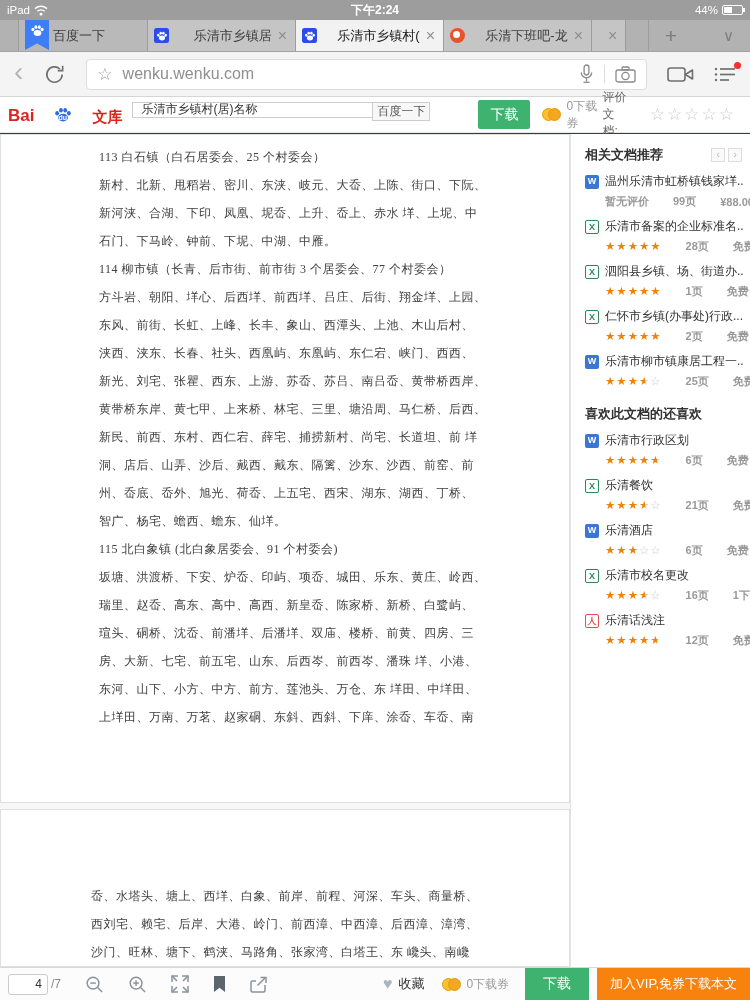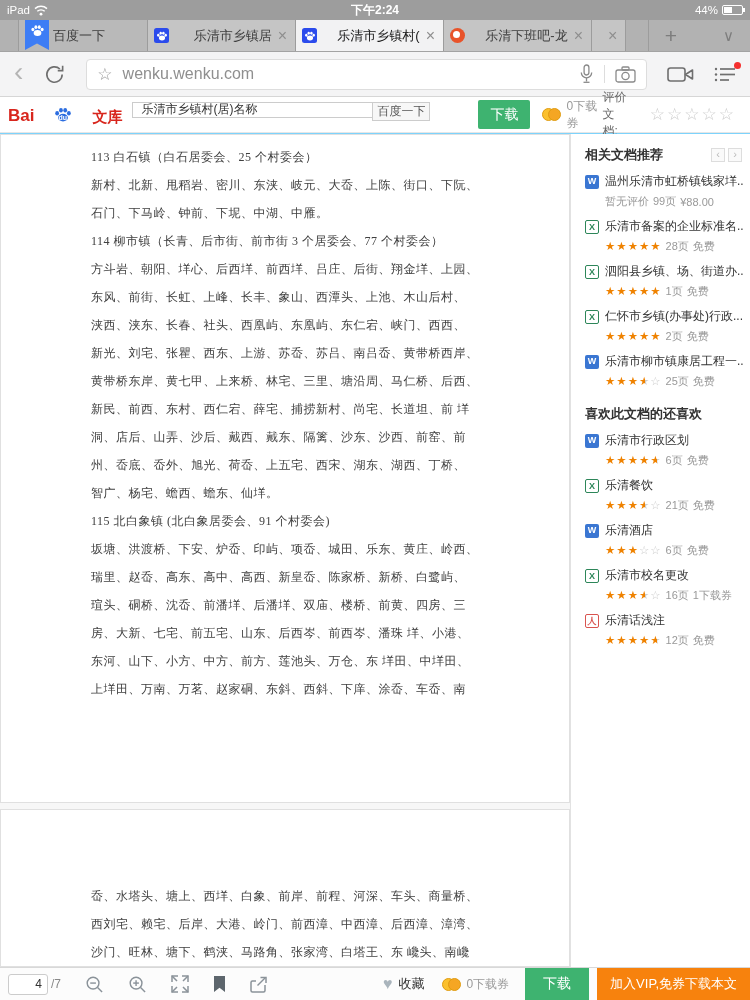--- a/index.html
+++ b/index.html
@@ -1,18 +1,18 @@
 <!DOCTYPE html>
 <html><head>
 <meta charset="utf-8">
 <style>
   *{margin:0;padding:0;box-sizing:border-box;}
   html,body{width:750px;height:1000px;}
   body{font-family:"Liberation Sans","DejaVu Sans",sans-serif;background:#fff;}
-  .screen{position:relative;width:750px;height:1000px;overflow:hidden;background:#7dd3fc;}
+  .screen{position:relative;width:750px;height:1000px;overflow:hidden;background:#0c4a6e;}
 
   
   .status-bar{position:relative;height:20px;background:#9d9d9d;color:#fff;display:flex;align-items:center;justify-content:space-between;padding:0 7px;font-size:11.5px;}
   .sb-left{display:flex;align-items:center;gap:4px;z-index:2;}
   .sb-time{position:absolute;left:0;right:0;text-align:center;font-weight:bold;font-size:12px;}
   .sb-right{display:flex;align-items:center;gap:4px;z-index:2;}
   .batt{position:relative;width:21px;height:10px;border:1px solid #fff;border-radius:2px;display:inline-block;}
   .batt::after{content:'';position:absolute;right:-3px;top:2px;width:2px;height:4px;background:#fff;}
   .batt-fill{position:absolute;left:1px;top:1px;bottom:1px;background:#fff;}
 
@@ -63,41 +63,41 @@
   .coins i:last-child{left:6px;top:1px;background:#f5a623;}
   .ticket-txt{color:#999;font-size:12px;margin-left:4px;}
   .rate-wrap{margin-left:auto;display:flex;align-items:center;margin-right:6px;gap:16px;}
   .rate-label{color:#666;font-size:12px;margin-right:4px;}
   .rate-stars{color:#ccc;font-size:17px;letter-spacing:2px;line-height:1;}
 
   
   .content{position:absolute;top:134px;bottom:33px;left:0;right:0;display:flex;background:#f7f7f7;}
   .doc-col{width:570px;display:flex;flex-direction:column;flex:none;}
   .page{background:#fff;border:1px solid #e0e0e0;}
-  .page1{height:669px;margin-bottom:6px;}
+  .page1{height:669px;margin-bottom:6px;padding-left:8px;}
   .page2{flex:1;}
   .doc-lines{padding:8px 0 0 90px;}
   .p2 .doc-lines{padding-top:72px;}
   .doc-line{font-family:"Liberation Serif","DejaVu Serif",serif;font-size:12px;letter-spacing:.5px;line-height:28px;color:#404040;white-space:nowrap;}
 
   
   .sidebar{flex:1;background:#fff;border-left:1px solid #e2e2e2;padding:10px 6px 0 14px;overflow:hidden;}
   .sb-sec-head{display:flex;align-items:center;justify-content:space-between;margin:2px 2px 9px 0;}
   .sb-sec-head.later{margin-top:16px;}
   .sb-sec-title{font-size:13px;font-weight:bold;color:#333;}
   .sb-nav{display:flex;gap:3px;}
   .sb-nav-btn{width:14px;height:14px;border:1px solid #ddd;color:#bbb;font-size:11px;line-height:11px;text-align:center;background:#fafafa;}
   .sb-item{margin-bottom:9px;}
   .sb-row1{display:flex;align-items:center;gap:6px;}
   .ficon{width:14px;height:14px;font-size:9px;font-weight:bold;line-height:13px;text-align:center;flex:none;border-radius:2px;}
   .f-doc{background:#3a76d2;color:#fff;}
   .f-xls{border:1px solid #2d8659;color:#2d8659;background:#fff;line-height:12px;}
   .f-pdf{border:1px solid #d9534f;color:#d9534f;background:#fff;line-height:12px;}
   .sb-title{font-size:12px;color:#333;white-space:nowrap;overflow:hidden;}
-  .sb-meta{padding-left:20px;margin-top:4px;display:flex;align-items:center;gap:4px;font-size:11px;color:#999;white-space:nowrap;}
+  .sb-meta{padding-left:20px;margin-top:4px;display:flex;align-items:center;gap:24px;font-size:11px;color:#999;white-space:nowrap;font-weight:bold;}
   .stars{color:#ef8200;font-size:11.5px;letter-spacing:1px;line-height:1;}
   .st.e{color:#ccc;}
   .st.h{background:linear-gradient(90deg,#ef8200 55%,#ccc 55%);-webkit-background-clip:text;background-clip:text;color:transparent;}
   .no-rate{color:#999;}
 
   
   .bottom-bar{position:absolute;left:0;right:0;bottom:0;height:33px;background:#fcfcfc;border-top:1px solid #d8d8d8;display:flex;align-items:center;padding-left:8px;}
   .pg-input{width:40px;height:21px;border:1px solid #ccc;border-radius:3px;background:#fff;text-align:right;padding-right:5px;font-size:12px;color:#333;outline:none;}
   .pg-total{color:#888;font-size:12px;margin-left:3px;}
   .bb-icon{margin-left:24px;display:flex;align-items:center;}
@@ -257,20 +257,21 @@
       <span class="rate-stars" id="rate-stars">☆☆☆☆☆</span>
     </div>
   </div>
 
   <div class="content">
     <div class="doc-col">
       <div class="page page1 p1">
           <div class="doc-lines" id="p1-lines">
             <div class="doc-line">113 白石镇（白石居委会、25 个村委会）</div>
             <div class="doc-line">新村、北新、甩稻岩、密川、东浃、岐元、大岙、上陈、街口、下阮、</div>
+            <div class="doc-line">新河浃、合湖、下印、凤凰、坭岙、上升、岙上、赤水 垟、上坭、中</div>
             <div class="doc-line">石门、下马岭、钟前、下坭、中湖、中雁。</div>
             <div class="doc-line">114 柳市镇（长青、后市街、前市街 3 个居委会、77 个村委会）</div>
             <div class="doc-line">方斗岩、朝阳、垟心、后西垟、前西垟、吕庄、后街、翔金垟、上园、</div>
             <div class="doc-line">东风、前街、长虹、上峰、长丰、象山、西潭头、上池、木山后村、</div>
             <div class="doc-line">浃西、浃东、长春、社头、西凰屿、东凰屿、东仁宕、峡门、西西、</div>
             <div class="doc-line">新光、刘宅、张瞿、西东、上游、苏岙、苏吕、南吕岙、黄带桥西岸、</div>
             <div class="doc-line">黄带桥东岸、黄七甲、上来桥、林宅、三里、塘沿周、马仁桥、后西、</div>
             <div class="doc-line">新民、前西、东村、西仁宕、薛宅、捕捞新村、尚宅、长道坦、前 垟</div>
             <div class="doc-line">洞、店后、山弄、沙后、戴西、戴东、隔篱、沙东、沙西、前窑、前</div>
             <div class="doc-line">州、岙底、岙外、旭光、荷岙、上五宅、西宋、湖东、湖西、丁桥、</div>

